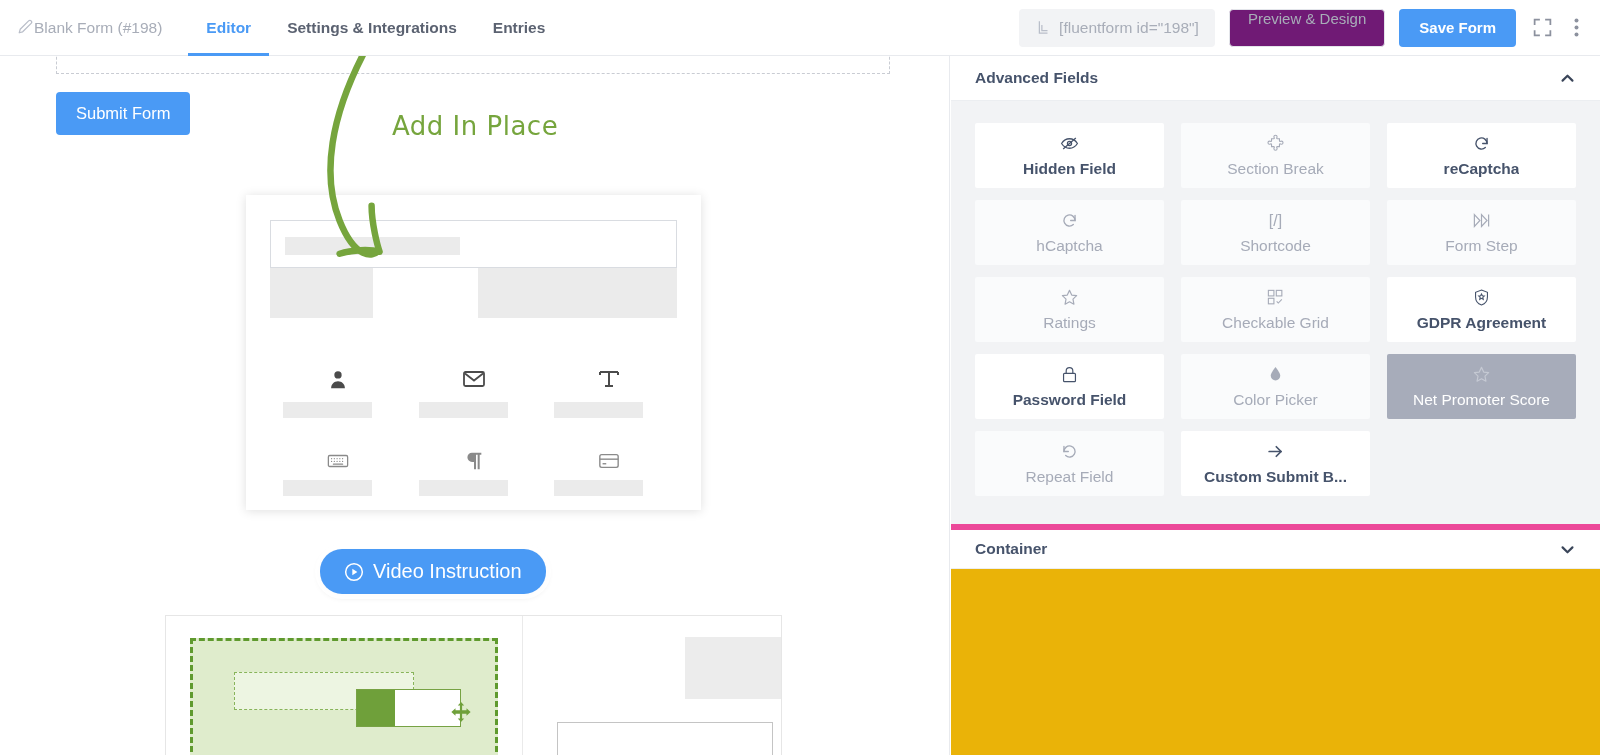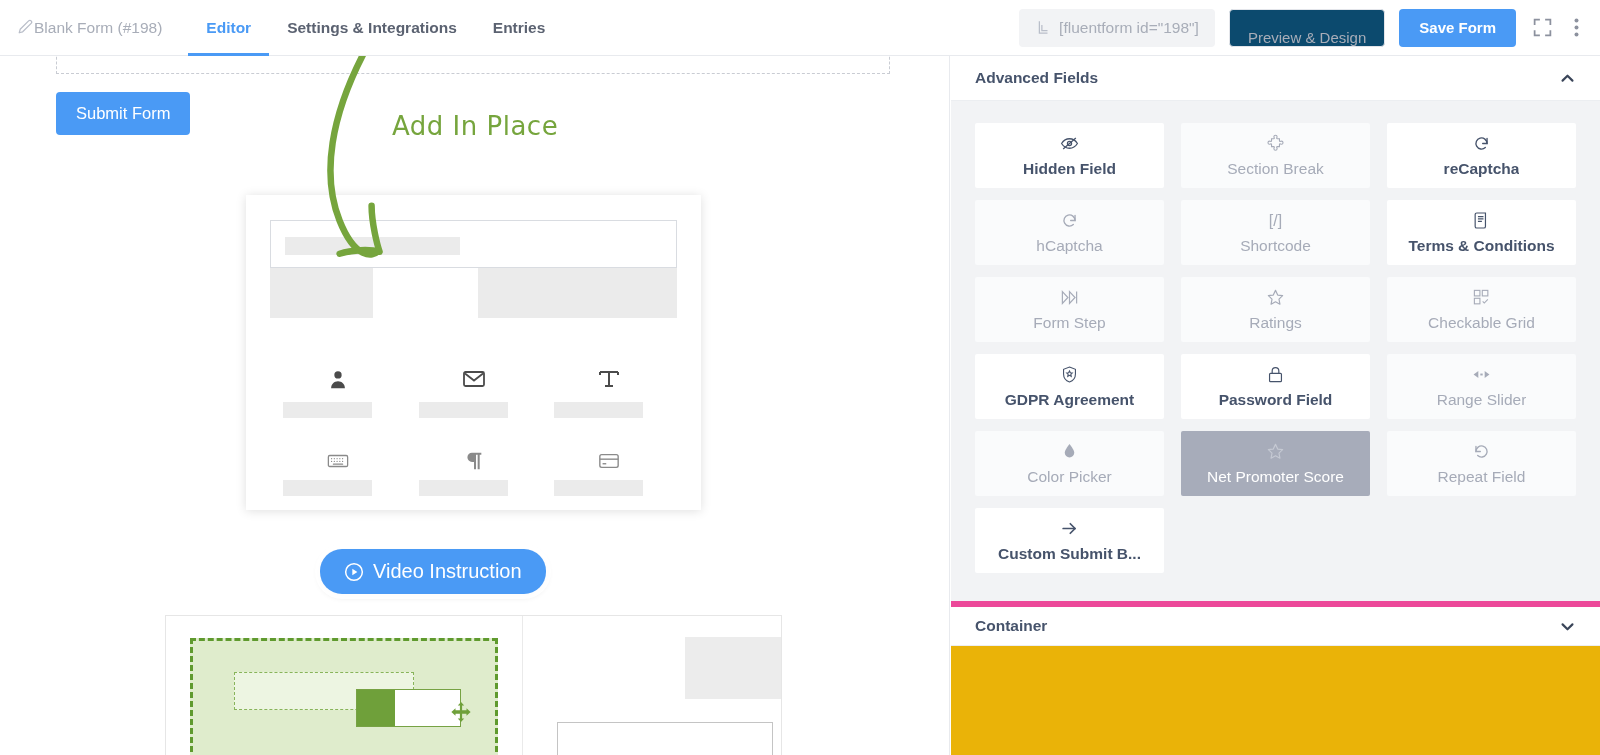--- a/index.html
+++ b/index.html
@@ -47,22 +47,22 @@
     display: flex; align-items: center; gap: 9px;
     background: #f2f3f5; border-radius: 4px;
     height: 38px; padding: 0 16px;
     color: #a8adb8; font-size: 15.5px; white-space: nowrap;
   }
   .shortcode-icon { width: 15px; height: 15px; color: #b9bec9; display: inline-flex; }
   .shortcode-icon svg { width: 15px; height: 15px; }
   .btn-outline {
     height: 38px; padding: 0 18px;
     border: 1px solid #e3e5ea; border-radius: 4px;
-    background: #0c4a6e; color: #a8adb8; font-size: 15px;
-    display: flex; align-items: flex-end; cursor: pointer; white-space: nowrap;
+    background: #701a75; color: #a8adb8; font-size: 15px;
+    display: flex; align-items: flex-start; cursor: pointer; white-space: nowrap;
   }
   .btn-primary {
     height: 38px; padding: 0 20px;
     border: none; border-radius: 4px;
     background: #4a9af5; color: #fff; font-size: 15px; font-weight: bold;
     display: flex; align-items: center; cursor: pointer; white-space: nowrap;
   }
   .icon-btn {
     width: 24px; height: 26px; display: flex; align-items: center; justify-content: center;
     color: #8c919e; cursor: pointer;
@@ -446,29 +446,20 @@
             </svg>
         </span>
         <span class="clabel">hCaptcha</span>
       </div>
 
       <div class="card">
         <span class="cicon" style="font-size:16px;line-height:1">[/]</span>
         <span class="clabel">Shortcode</span>
       </div>
 
-      <div class="card enabled">
-        <span class="cicon">
-          <svg viewBox="0 0 24 24" fill="none" stroke="currentColor" stroke-width="1.5">
-              <path d="M6 2.5h11v17a2 2 0 0 1-2 2H6a2 2 0 0 1-2-2V4.5a2 2 0 0 1 2-2z"></path>
-              <path d="M7.5 7h7M7.5 10h7M7.5 13h5"></path>
-            </svg>
-        </span>
-        <span class="clabel">Terms &amp; Conditions</span>
-      </div>
 
 
       <div class="card">
         <span class="cicon">
           <svg viewBox="0 0 24 24" fill="none" stroke="currentColor" stroke-width="1.5">
               <path d="M3 4.5l7 7.5-7 7.5z"></path>
               <path d="M12 4.5l7 7.5-7 7.5z"></path>
               <path d="M21 4.5v15"></path>
             </svg>
         </span>
@@ -509,30 +500,20 @@
       <div class="card enabled">
         <span class="cicon">
           <svg viewBox="0 0 24 24" fill="none" stroke="currentColor" stroke-width="1.5">
               <rect x="4.5" y="10.5" width="15" height="10.5" rx="1.2"></rect>
               <path d="M7.8 10.5V7.6a4.2 4.2 0 0 1 8.4 0v2.9"></path>
             </svg>
         </span>
         <span class="clabel">Password Field</span>
       </div>
 
-      <div class="card">
-        <span class="cicon">
-          <svg viewBox="0 0 24 24" fill="currentColor">
-              <path d="M2 12l6-4.5v9z"></path>
-              <path d="M22 12l-6-4.5v9z"></path>
-              <rect x="10.5" y="10.8" width="3" height="2.4"></rect>
-            </svg>
-        </span>
-        <span class="clabel">Range Slider</span>
-      </div>
 
       <div class="card">
         <span class="cicon">
           <svg viewBox="0 0 24 24" fill="currentColor">
               <path d="M12 2.5s6 7.2 6 11a6 6 0 0 1-12 0c0-3.8 6-11 6-11z"></path>
             </svg>
         </span>
         <span class="clabel">Color Picker</span>
       </div>
 

